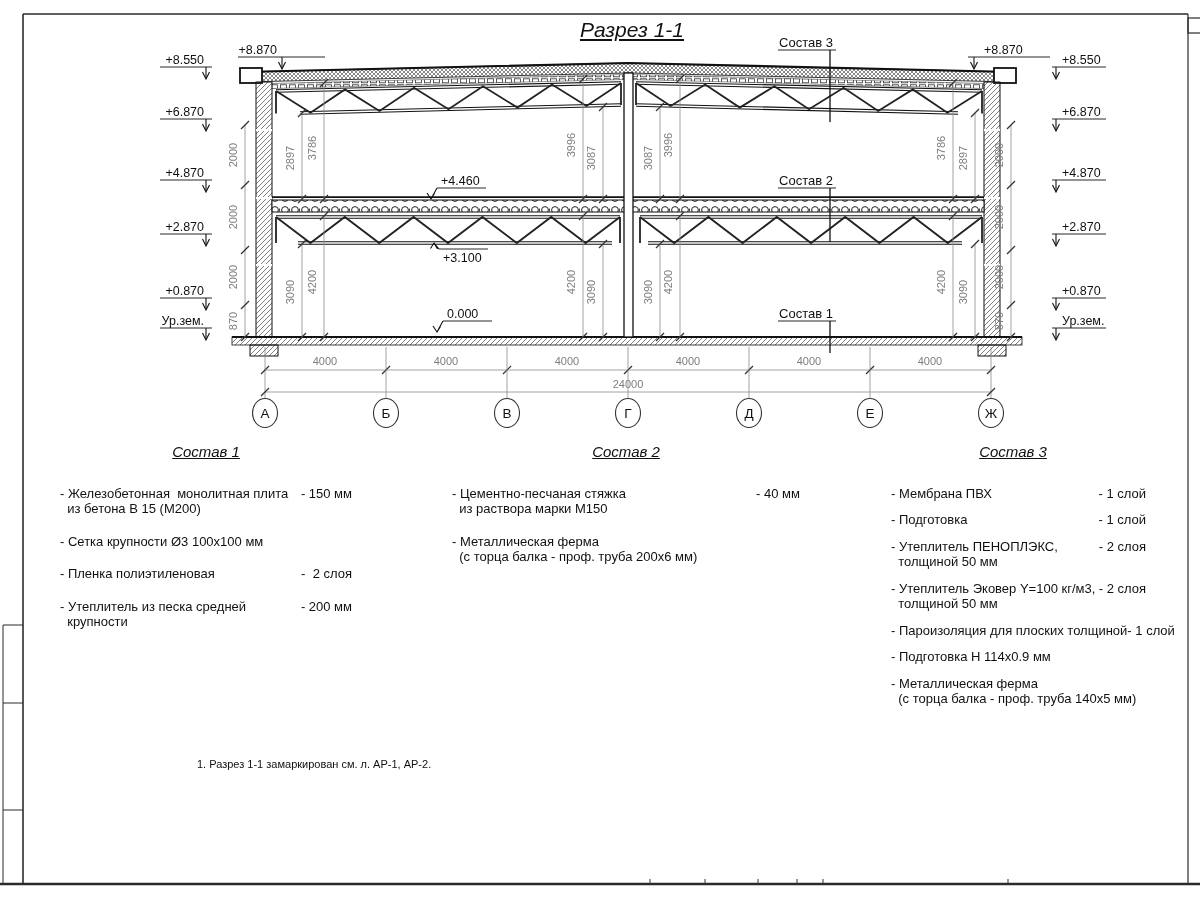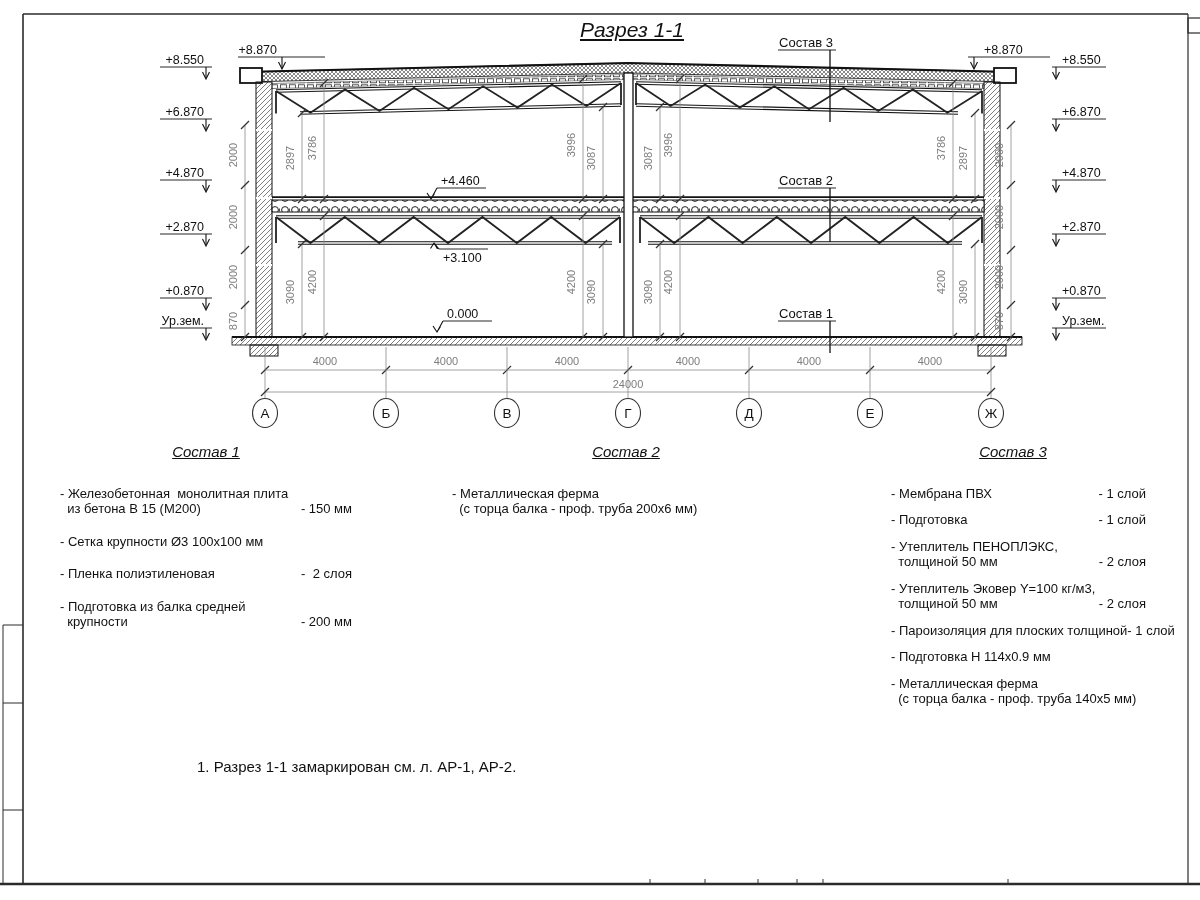--- a/index.html
+++ b/index.html
@@ -18,26 +18,26 @@
   .dimln{stroke:#8a8a8a;stroke-width:0.8;}
   .tick{stroke:#333;stroke-width:1.2;}
   .tickf{stroke:#333;stroke-width:1;}
   .frame{stroke:#2b2b2b;fill:none;}
   .joint{stroke:#fff;stroke-width:2;}
   .title{position:absolute;left:632px;top:18px;transform:translateX(-50%);
          font-size:21px;font-style:italic;text-decoration:underline;white-space:nowrap;}
   .legend{position:absolute;font-size:13px;line-height:15.5px;}
   .legend h3{margin:0 0 26px 0;font-size:15px;font-style:italic;font-weight:normal;
              text-align:center;text-decoration:underline;}
-  .item{display:flex;align-items:flex-end;}
+  .item{display:flex;}
   .g1 .item,.g2 .item{margin-bottom:17px;}
   .g3 .item{margin-bottom:11px;margin-left:11px;}
   .name{white-space:pre;flex:1;}
   .val{white-space:pre;text-align:right;}
-  .note{position:absolute;left:197px;top:758px;font-size:15px;}
+  .note{position:absolute;left:197px;top:758px;font-size:11px;}
 </style>
 </head>
 <body>
 
 <div id="page">
 
 <svg width="1200" height="900" viewBox="0 0 1200 900">
   <defs>
     <pattern id="hatch" width="5" height="5" patternUnits="userSpaceOnUse">
       <path d="M0,5 L5,0" stroke="#474747" stroke-width="0.7"></path>
@@ -366,28 +366,33 @@
       </div>
   <div class="item">
         <div class="name">- Сетка крупности Ø3 100x100 мм</div>
         <div class="val"></div>
       </div>
   <div class="item">
         <div class="name">- Пленка полиэтиленовая</div>
         <div class="val">-  2 слоя</div>
       </div>
   <div class="item">
-        <div class="name">- Подготовка из балка средней
+        <div class="name">- Утеплитель из песка средней
   крупности</div>
         <div class="val">- 200 мм</div>
       </div>
 </div>
 
 <div class="legend g2" style="left:452px;top:444px;width:348px;">
   <h3>Состав 2</h3>
+  <div class="item">
+        <div class="name">- Цементно-песчаная стяжка
+  из раствора марки М150</div>
+        <div class="val">- 40 мм</div>
+      </div>
   <div class="item">
         <div class="name">- Металлическая ферма
   (с торца балка - проф. труба 200x6 мм)</div>
         <div class="val"></div>
       </div>
 </div>
 
 <div class="legend g3" style="left:880px;top:444px;width:266px;">
   <h3>Состав 3</h3>
   <div class="item">

